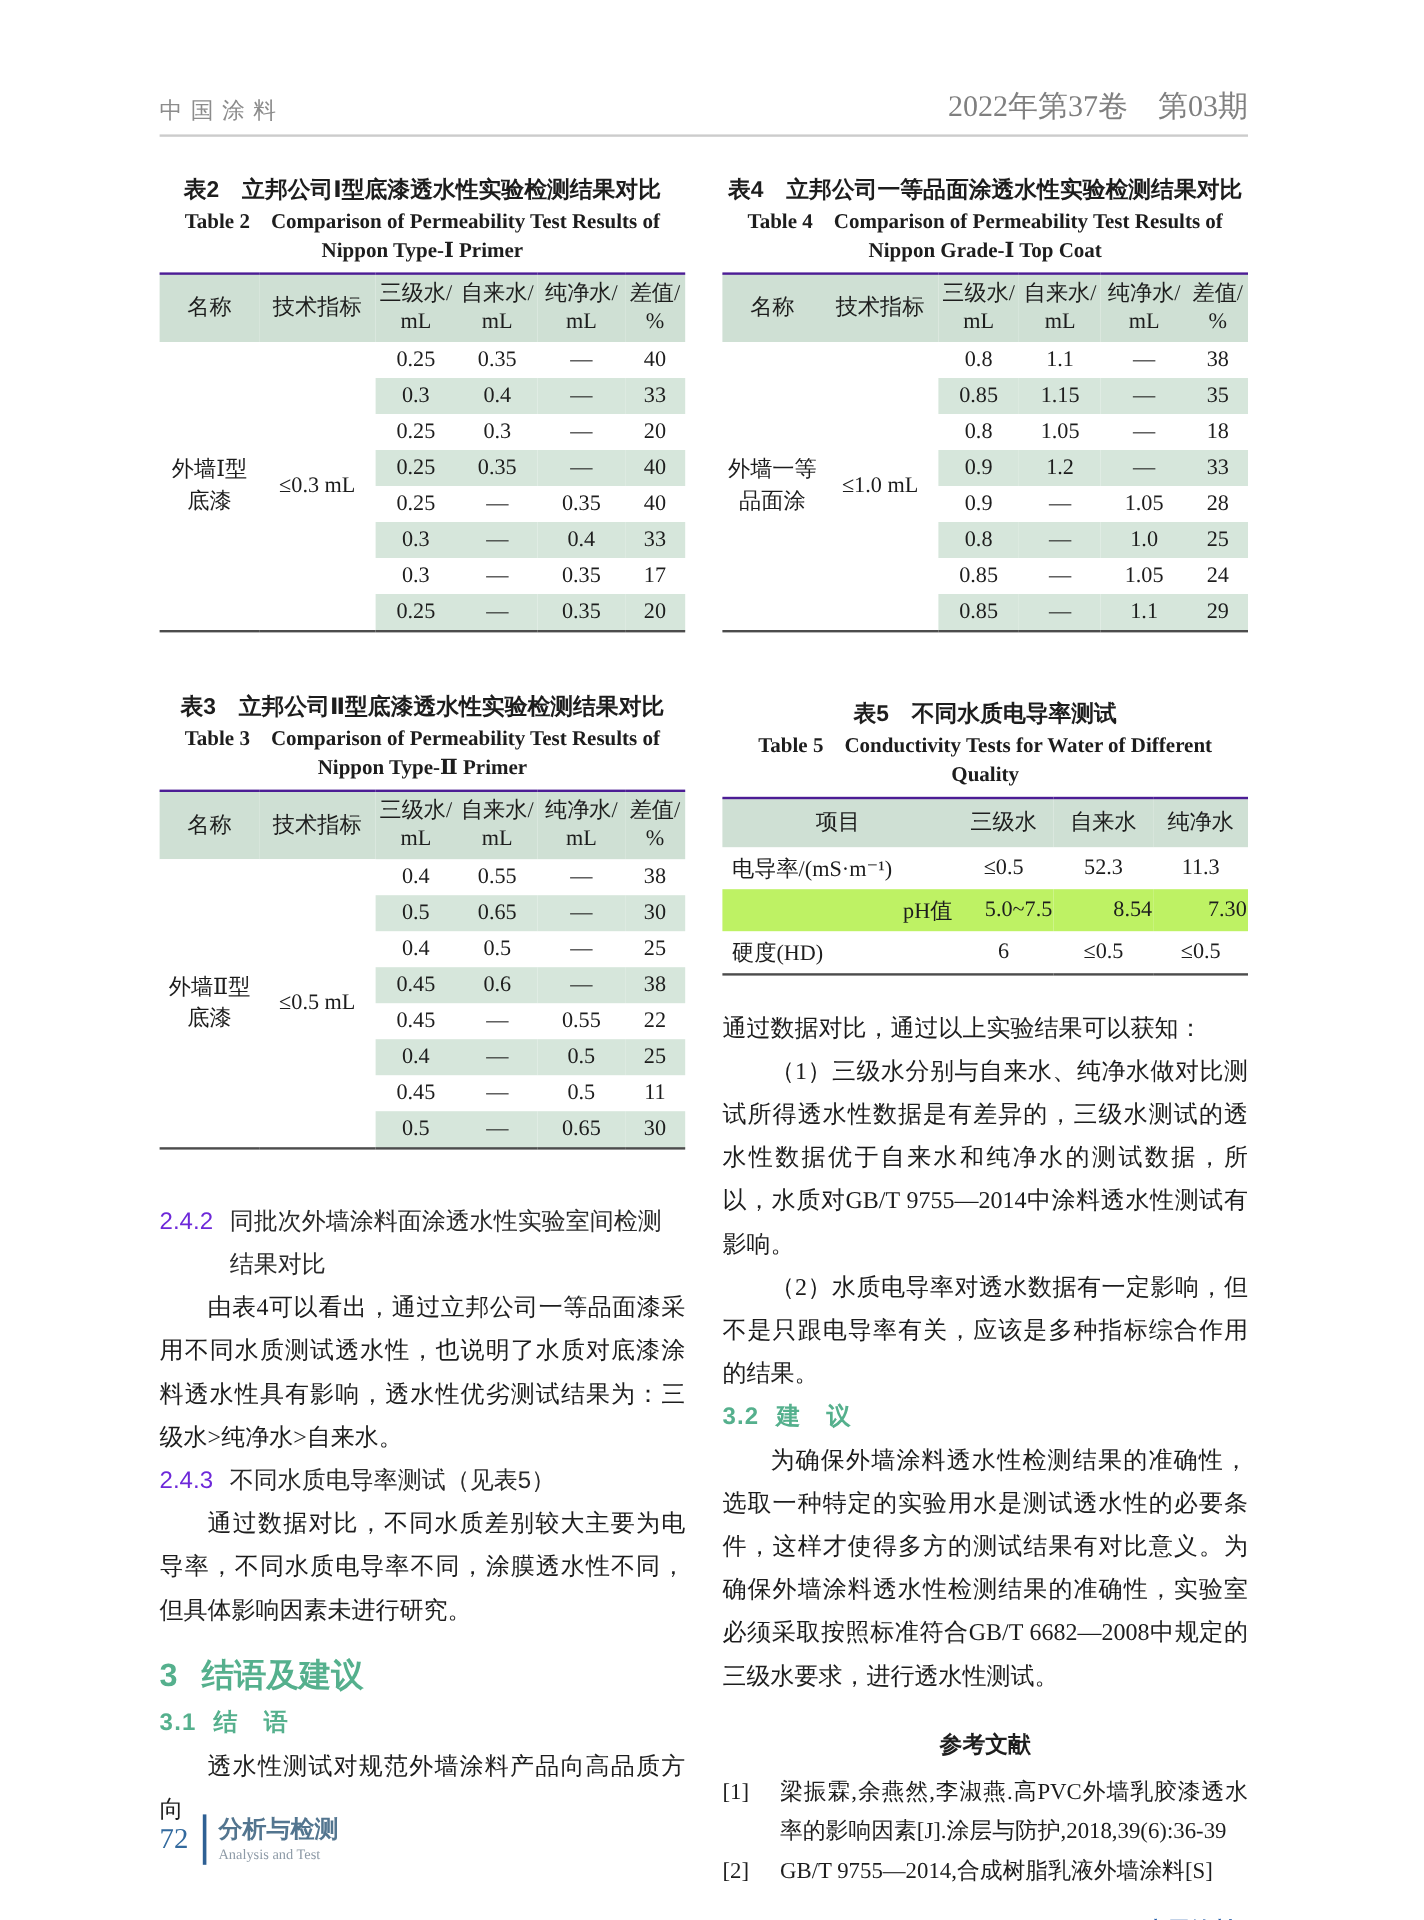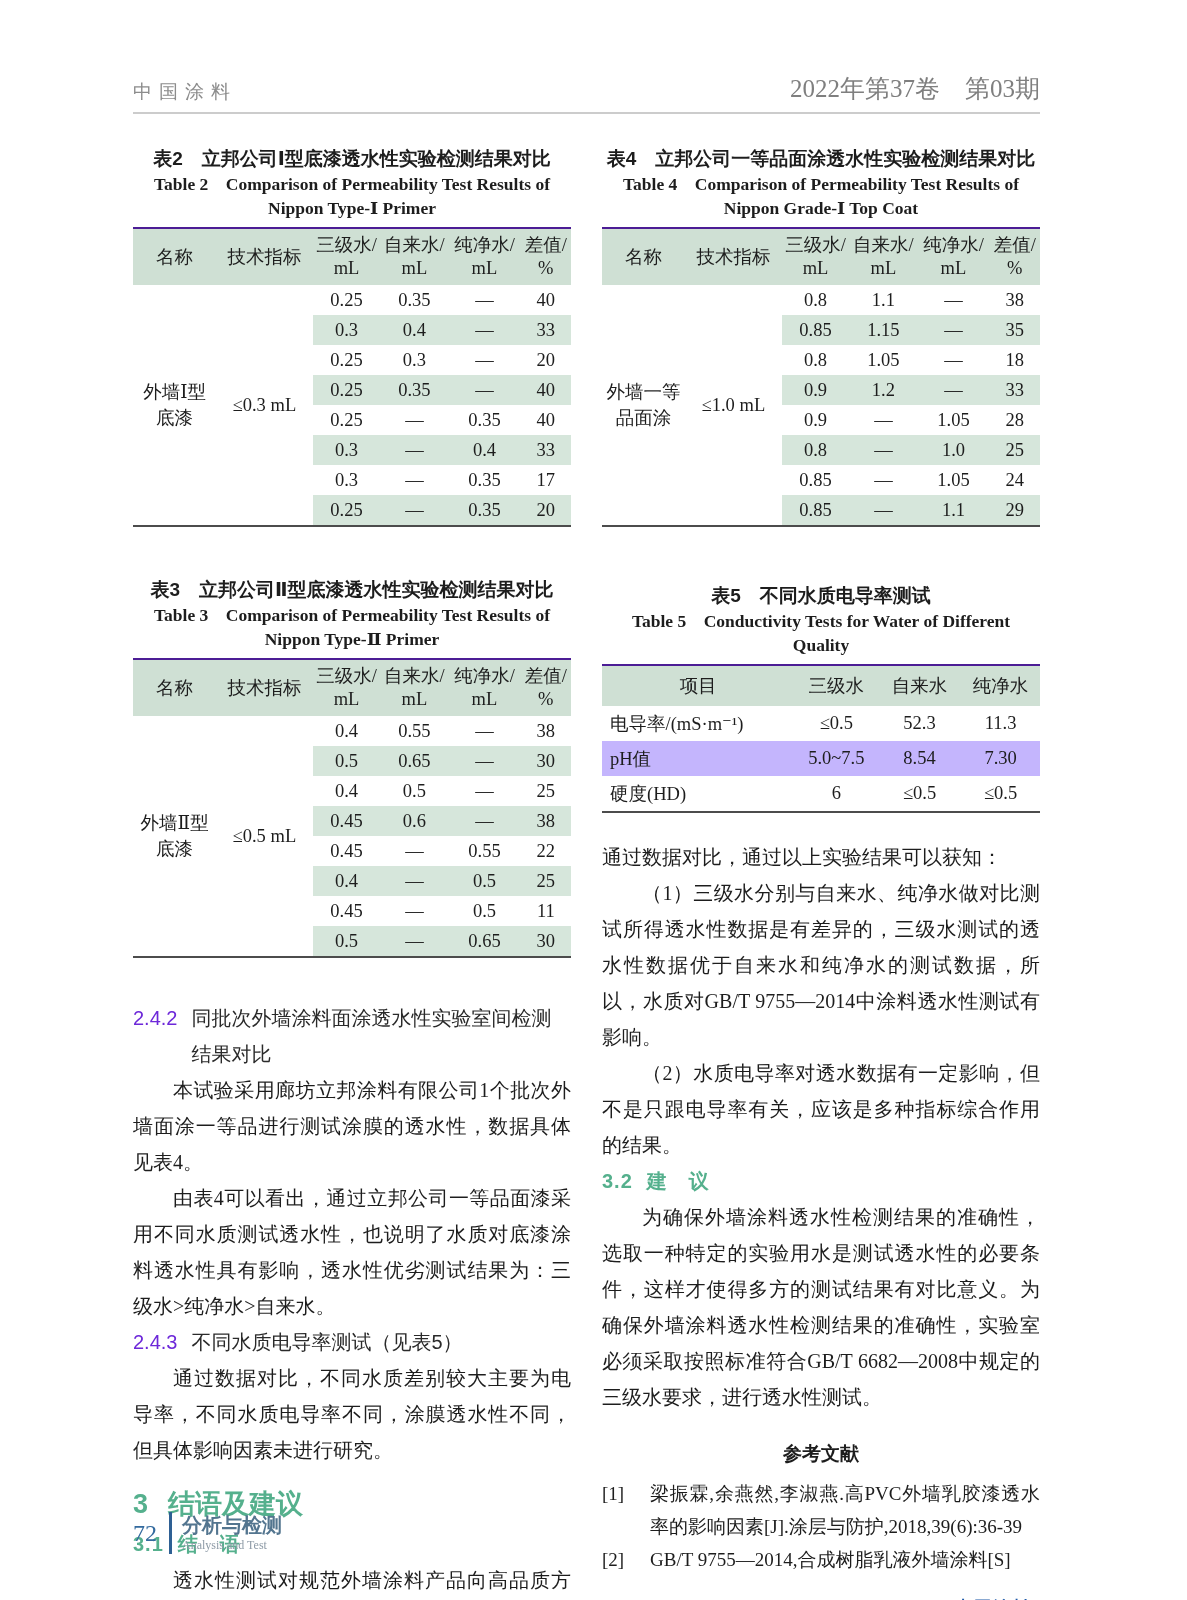--- a/index.html
+++ b/index.html
@@ -35,21 +35,21 @@
   table.perm th:nth-child(5){width:16.5%;}
   table.perm th:nth-child(6){width:11.5%;}
   table.perm td.name,table.perm td.ind{background:#ffffff;white-space:pre-line;line-height:26px;}
   table.simple th{height:36px;}
   table.simple th:nth-child(1){width:44%;}
   table.simple th:nth-child(2){width:19%;}
   table.simple th:nth-child(3){width:19%;}
   table.simple th:nth-child(4){width:18%;}
   table.simple td{height:33px;}
   table.simple td.rowlabel{text-align:left;padding-left:8px;}
-  table.simple tr.stripe td{background:#c4b5fd;}
+  table.simple tr.stripe td{background:#bef264;text-align:right;}
   table.simple thead th:first-child{text-align:center;}
 
   
   .bodytext{margin-top:0;}
   p.body{margin:0;font-size:20px;line-height:36px;text-align:justify;text-indent:2em;}
   p.body.noindent{text-indent:0;}
   .sechead{display:flex;font-family:"Liberation Sans","DejaVu Sans",sans-serif;
            font-size:20px;line-height:36px;}
   .sechead .num{color:#6d28d9;margin-right:14px;flex-shrink:0;}
   .sechead .ttl{color:#2a2a2a;}
@@ -244,21 +244,20 @@
                 </tr>
               </tbody>
             </table>
         </div>
 
         <div class="bodytext" style="margin-top:42px;">
           <div class="sechead">
             <span class="num">2.4.2</span>
             <span class="ttl">同批次外墙涂料面涂透水性实验室间检测结果对比</span>
           </div>
-          <p class="body">本试验采用廊坊立邦涂料有限公司1个批次外墙面涂一等品进行测试涂膜的透水性，数据具体见表4。</p>
           <p class="body">由表4可以看出，通过立邦公司一等品面漆采用不同水质测试透水性，也说明了水质对底漆涂料透水性具有影响，透水性优劣测试结果为：三级水&gt;纯净水&gt;自来水。</p>
           <div class="sechead">
             <span class="num">2.4.3</span>
             <span class="ttl">不同水质电导率测试（见表5）</span>
           </div>
           <p class="body">通过数据对比，不同水质差别较大主要为电导率，不同水质电导率不同，涂膜透水性不同，但具体影响因素未进行研究。</p>
           <div class="bighead">
             <span class="num">3</span>
             <span class="ttl">结语及建议</span>
           </div>

